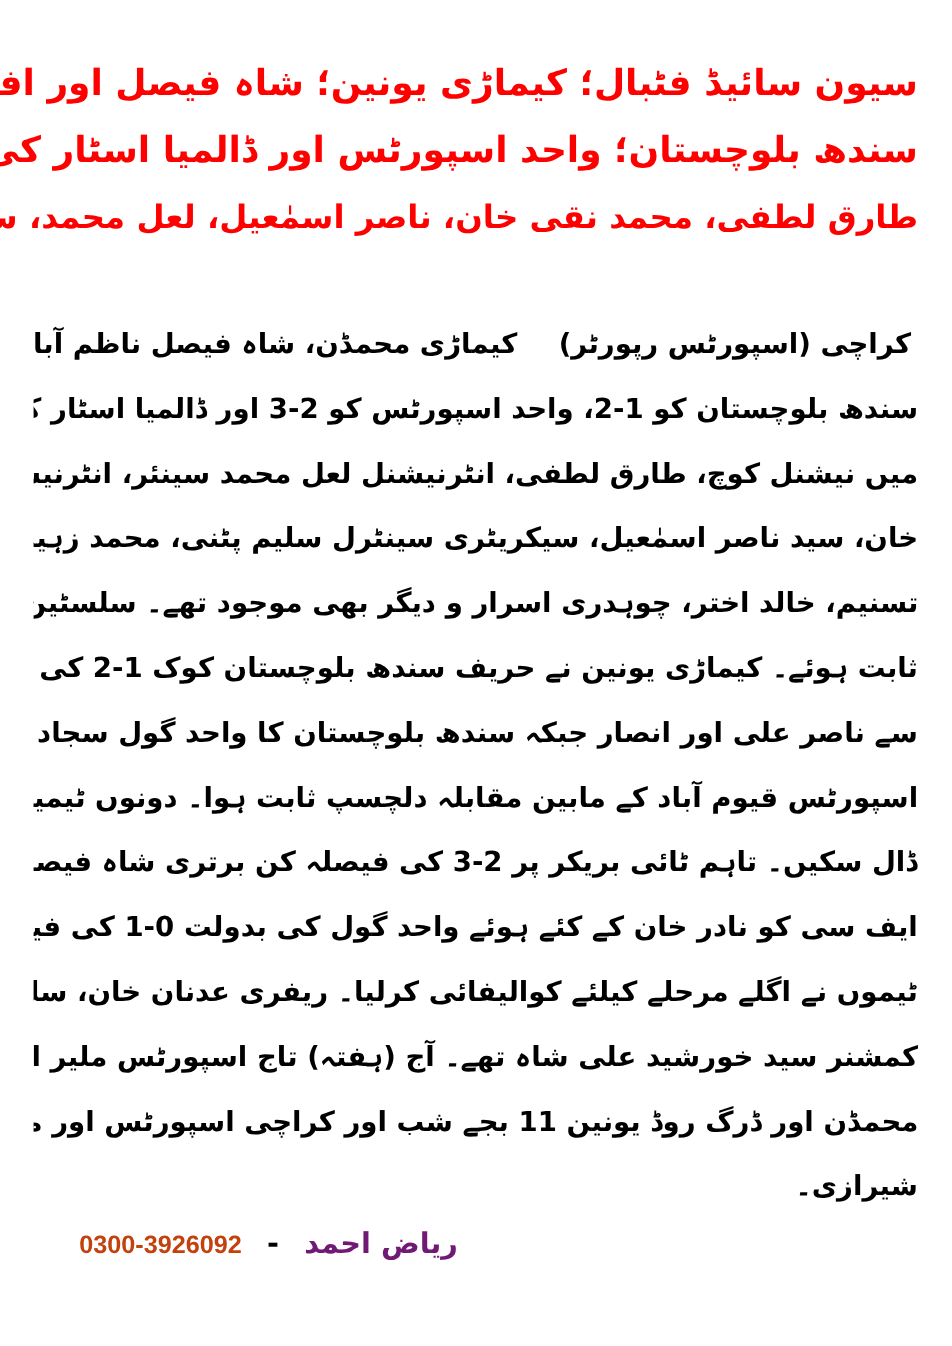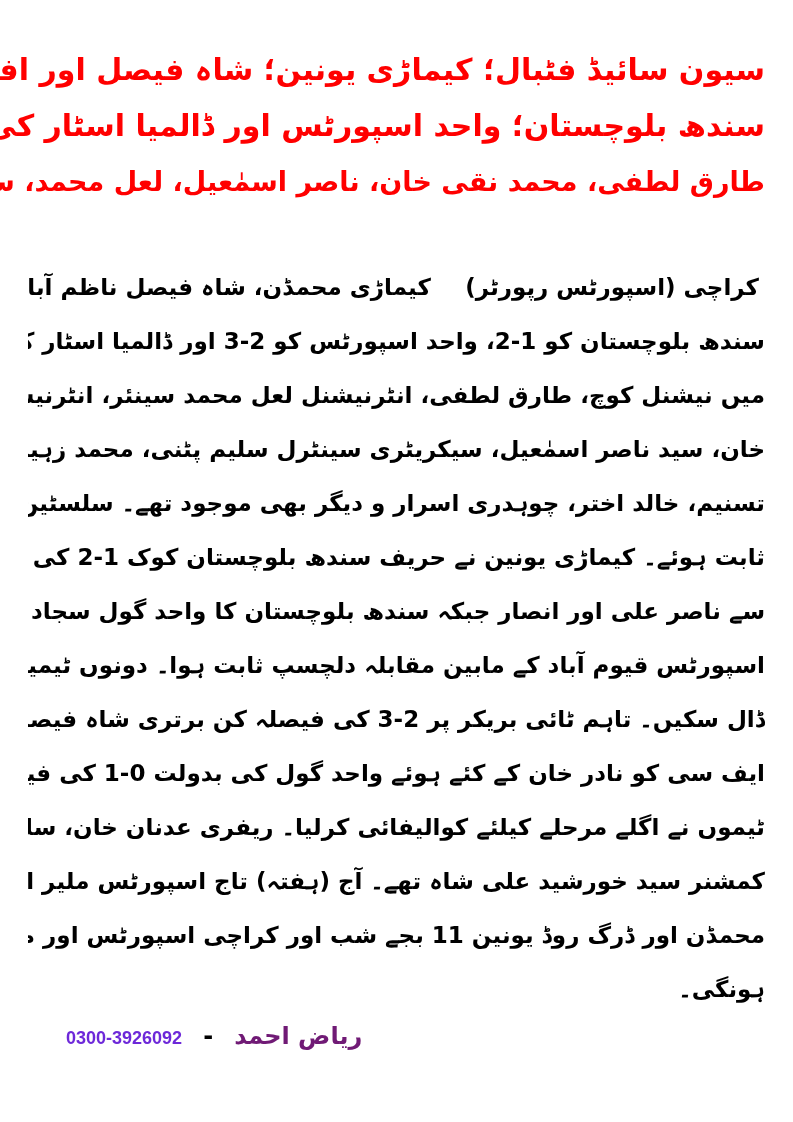--- a/index.html
+++ b/index.html
@@ -72,24 +72,24 @@
     color: #701a75;
   }
   .byline .sep {
     font-size: 24px;
     font-weight: bold;
     margin: 0 16px;
     color: #000;
   }
   .byline .phone {
     font-family: "Liberation Sans", sans-serif;
-    font-size: 18px;
+    font-size: 21px;
     font-weight: bold;
     letter-spacing: 1px;
-    color: #6d28d9;
+    color: #c2410c;
     direction: ltr;
     unicode-bidi: embed;
   }
 </style>
 </head>
 <body>
 
 <div class="page">
 
   <div class="headline">
@@ -105,21 +105,21 @@
     <div class="b-line">خان، سید ناصر اسمٰعیل، سیکریٹری سینٹرل سلیم پٹنی، محمد زہیر، ریاض احمد، اظفر عارف، ہارون شیرازی، محمد</div>
     <div class="b-line">تسنیم، خالد اختر، چوہدری اسرار و دیگر بھی موجود تھے۔ سلسٹین اسٹار گراؤنڈ پر کھیلے گئے تینوں میچ فیصلہ کن</div>
     <div class="b-line">ثابت ہوئے۔ کیماڑی یونین نے حریف سندھ بلوچستان کوک 1-2 کی ضرب لگائی۔ فاتح ٹیم کی جانب</div>
     <div class="b-line">سے ناصر علی اور انصار جبکہ سندھ بلوچستان کا واحد گول سجاد علی نے اسکور کیا۔ شاہ فیصل ناظم آباد اور واحد</div>
     <div class="b-line">اسپورٹس قیوم آباد کے مابین مقابلہ دلچسپ ثابت ہوا۔ دونوں ٹیمیں مقررہ وقت میں گیند کو جال میں نہ</div>
     <div class="b-line">ڈال سکیں۔ تاہم ٹائی بریکر پر 2-3 کی فیصلہ کن برتری شاہ فیصل کو حاصل ہوئی۔ تیسرا مقابلے میں افغان</div>
     <div class="b-line">ایف سی کو نادر خان کے کئے ہوئے واحد گول کی بدولت 0-1 کی فیصلہ کن کامیابی حاصل ہوئی۔ فاتح</div>
     <div class="b-line">ٹیموں نے اگلے مرحلے کیلئے کوالیفائی کرلیا۔ ریفری عدنان خان، سلیم الدین بابر اور جاوید اقبال جبکہ میچ</div>
     <div class="b-line">کمشنر سید خورشید علی شاہ تھے۔ آج (ہفتہ) تاج اسپورٹس ملیر اور معمار اسپورٹس 10 بجے شب، کیماڑی</div>
     <div class="b-line">محمڈن اور ڈرگ روڈ یونین 11 بجے شب اور کراچی اسپورٹس اور ملک اسپورٹس 12 بجے شب مد مقابل</div>
-    <div class="b-line last">ہونگی۔</div>
+    <div class="b-line last">شیرازی۔</div>
   </div>
 
   <div class="byline">
     <span class="name">ریاض احمد</span>
     <span class="sep">-</span>
     <span class="phone">0300-3926092</span>
   </div>
 
 </div>
 

